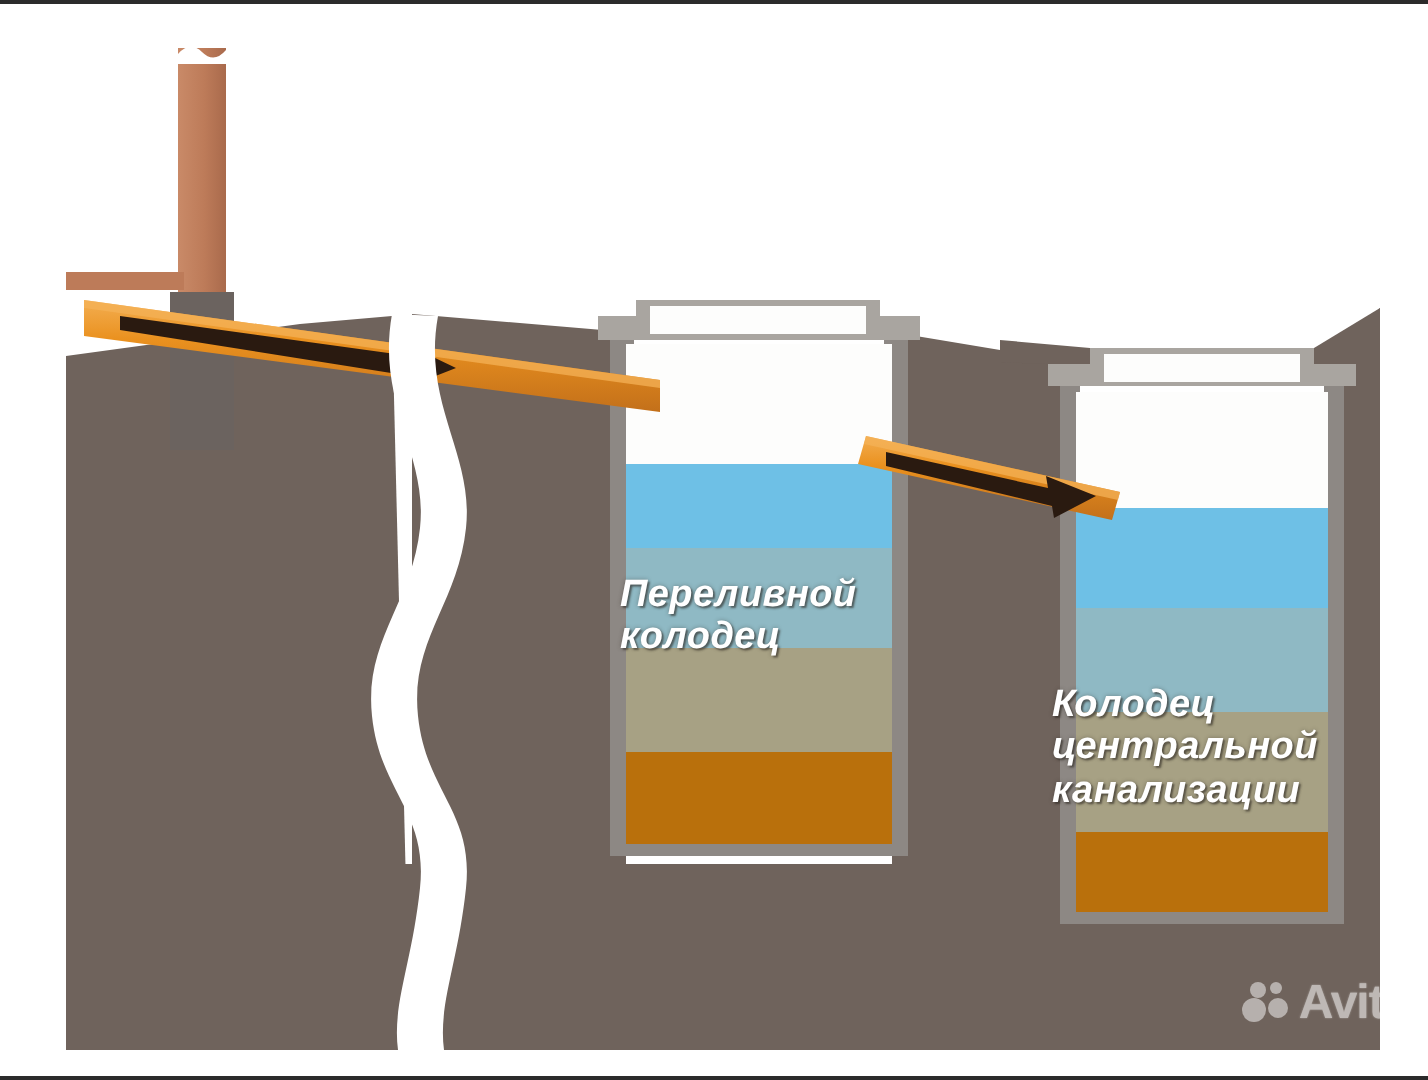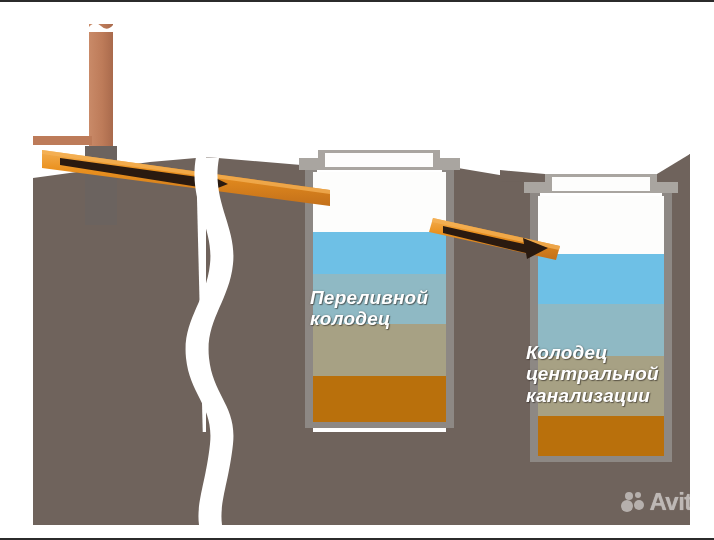--- a/index.html
+++ b/index.html
@@ -46,21 +46,21 @@
   }
   #label-central-sewer-well {
     left: 526px;
     top: 340px;
   }
   #avito-watermark {
     position: absolute;
     right: 8px;
     bottom: 22px;
     display: flex;
-    align-items: center;
+    align-items: flex-start;
     gap: 3px;
     opacity: 0.55;
   }
   #avito-watermark .wm-dots {
     display: block;
   }
   #avito-watermark .wm-text {
     color: #ffffff;
     font-weight: bold;
     font-size: 24px;

